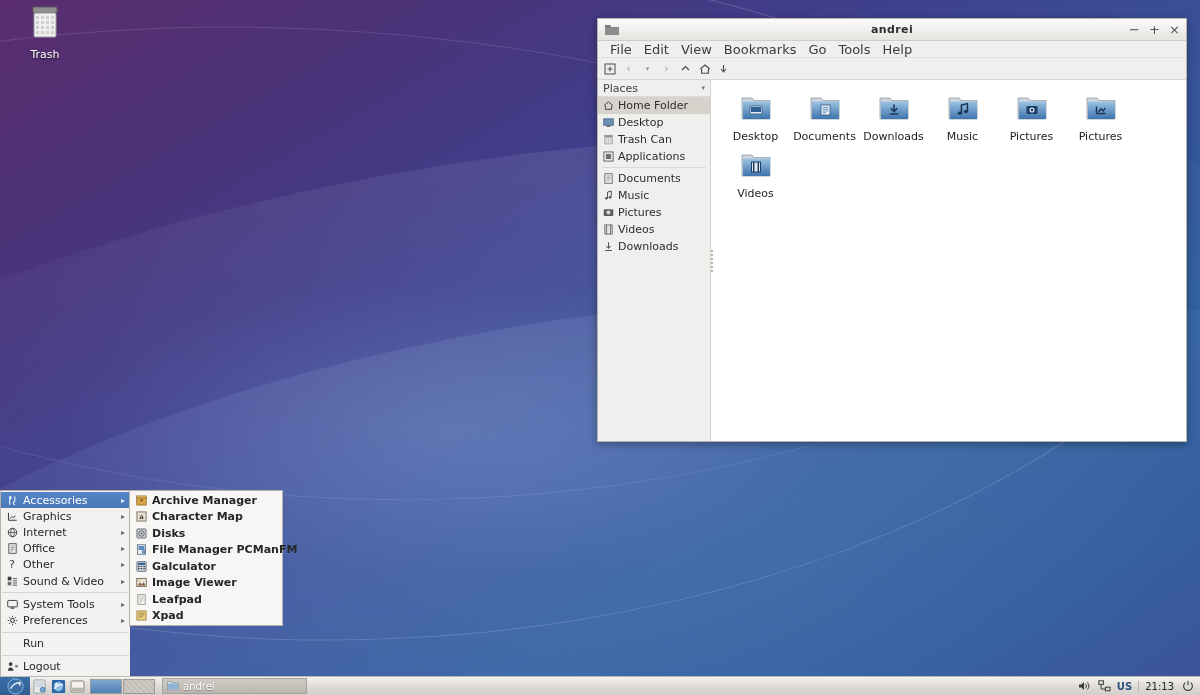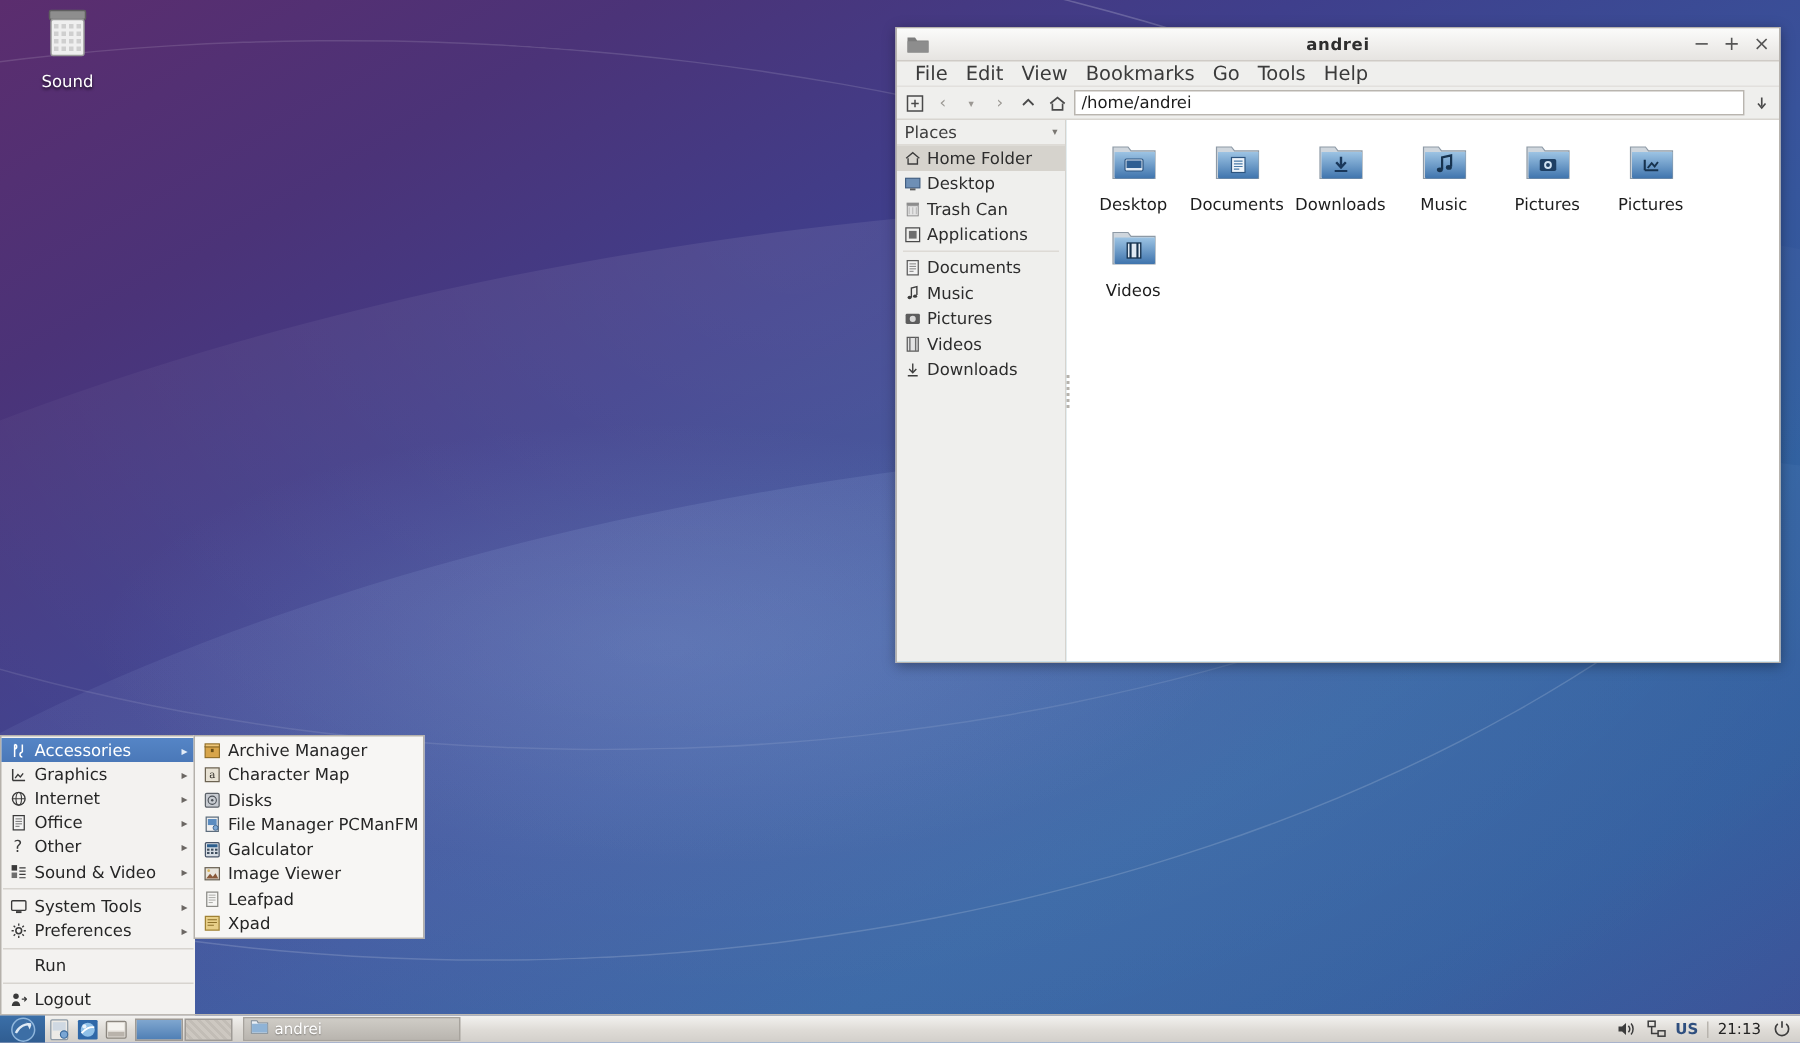--- a/index.html
+++ b/index.html
@@ -93,21 +93,21 @@
     width:17px; height:17px; display:flex; align-items:center; justify-content:center;
     color:#4a4a4a; font-size:11px; cursor:default; border:1px solid transparent; border-radius:2px;
   }
   #pathbar .pb.dim{ color:#9b9893; }
   #path-entry{
     flex:1; height:17px; background:#fff; border:1px solid #b9b5af;
     font-size:11px; color:#1c1c1c; padding:0 4px; line-height:15px; margin:0 1px;
     font-family:"DejaVu Sans","Liberation Sans",sans-serif;
   }
 
-  #fm-body{ flex:1; display:flex; min-height:0; background:#7dd3fc; }
+  #fm-body{ flex:1; display:flex; min-height:0; background:#84cc16; }
   #sidebar{
     width:113px; flex:0 0 113px; background:#efefed;
     border-right:1px solid #d6d3ce; display:flex; flex-direction:column;
     position:relative;
   }
   #places-head{
     height:17px; display:flex; align-items:center; padding:0 5px;
     font-size:11px; color:#3d3d3d; border-bottom:1px solid #dedbd6;
     background:#efefed;
   }
@@ -146,21 +146,21 @@
     font-size:11px;
   }
   #menu-l{
     position:absolute; left:0; top:0; width:130px; height:187px;
     background:#f3f2f0; border:1px solid #b5b1ab; border-right:none;
     display:flex; flex-direction:column; padding:1px 0;
   }
   #menu-r{
     position:absolute; left:129px; top:0; width:154px; height:136px;
     background:#f7f6f4; border:1px solid #b5b1ab;
-    display:flex; flex-direction:column; padding:1px 0;
+    display:flex; flex-direction:column; padding:1px 0;font-weight:bold;
   }
   .m-item{
     height:17px; display:flex; align-items:center; gap:5px; padding:0 5px;
     color:#262626; cursor:default; white-space:nowrap;
   }
   .m-item .ic{ width:12px; height:12px; flex:0 0 12px; display:flex; align-items:center; justify-content:center; }
   .m-item .sub{ margin-left:auto; font-size:8px; color:#6b6763; }
   .m-item.hl{ background:linear-gradient(#5585c6,#4a78b8); color:#fff; }
   .m-item.hl .sub{ color:#e3ecf7; }
   .m-sep{ height:1px; background:#d7d4cf; margin:3px 1px; }
@@ -229,21 +229,21 @@
             <rect x="13" y="22" width="3" height="3"></rect>
           <rect x="18" y="22" width="3" height="3"></rect>
             <rect x="23" y="22" width="3" height="3"></rect>
           <rect x="8" y="27" width="3" height="3"></rect>
             <rect x="13" y="27" width="3" height="3"></rect>
           <rect x="18" y="27" width="3" height="3"></rect>
             <rect x="23" y="27" width="3" height="3"></rect>
         </g>
       </svg>
     </span>
-    <span class="lbl">Sound</span>
+    <span class="lbl">Trash</span>
   </div>
 
   <div id="fm-window">
 
     <div id="titlebar">
       <span class="t-icon">
         <svg width="16" height="14" viewBox="0 0 16 14">
           <path d="M1 2h5l1.4 2H15v8H1z" fill="#7c7c7c"></path>
           <path d="M1 4.5h14V12H1z" fill="#8d8d8d"></path>
         </svg>
@@ -280,21 +280,20 @@
         <svg width="11" height="11" viewBox="0 0 11 11">
             <path d="M2 7l3.5-3.5L9 7" fill="none" stroke="#4a4a4a" stroke-width="1.2"></path>
           </svg>
       </span>
       <span class="pb">
         <svg width="12" height="12" viewBox="0 0 12 12">
           <path d="M1.2 6L6 2l4.8 4" fill="none" stroke="#4a4a4a" stroke-width="1.1"></path>
           <path d="M2.6 6v4.2h6.8V6" fill="none" stroke="#4a4a4a" stroke-width="1.1"></path>
         </svg>
       </span>
-      <input id="path-entry" type="text" value="/home/andrei" style="">
       <span class="pb">
         <svg width="11" height="12" viewBox="0 0 11 12">
           <path d="M5.5 2v6" stroke="#4a4a4a" stroke-width="1.1" fill="none"></path>
           <path d="M3 6l2.5 3L8 6" fill="none" stroke="#4a4a4a" stroke-width="1.1"></path>
         </svg>
       </span>
     </div>
 
     <div id="fm-body">
 

